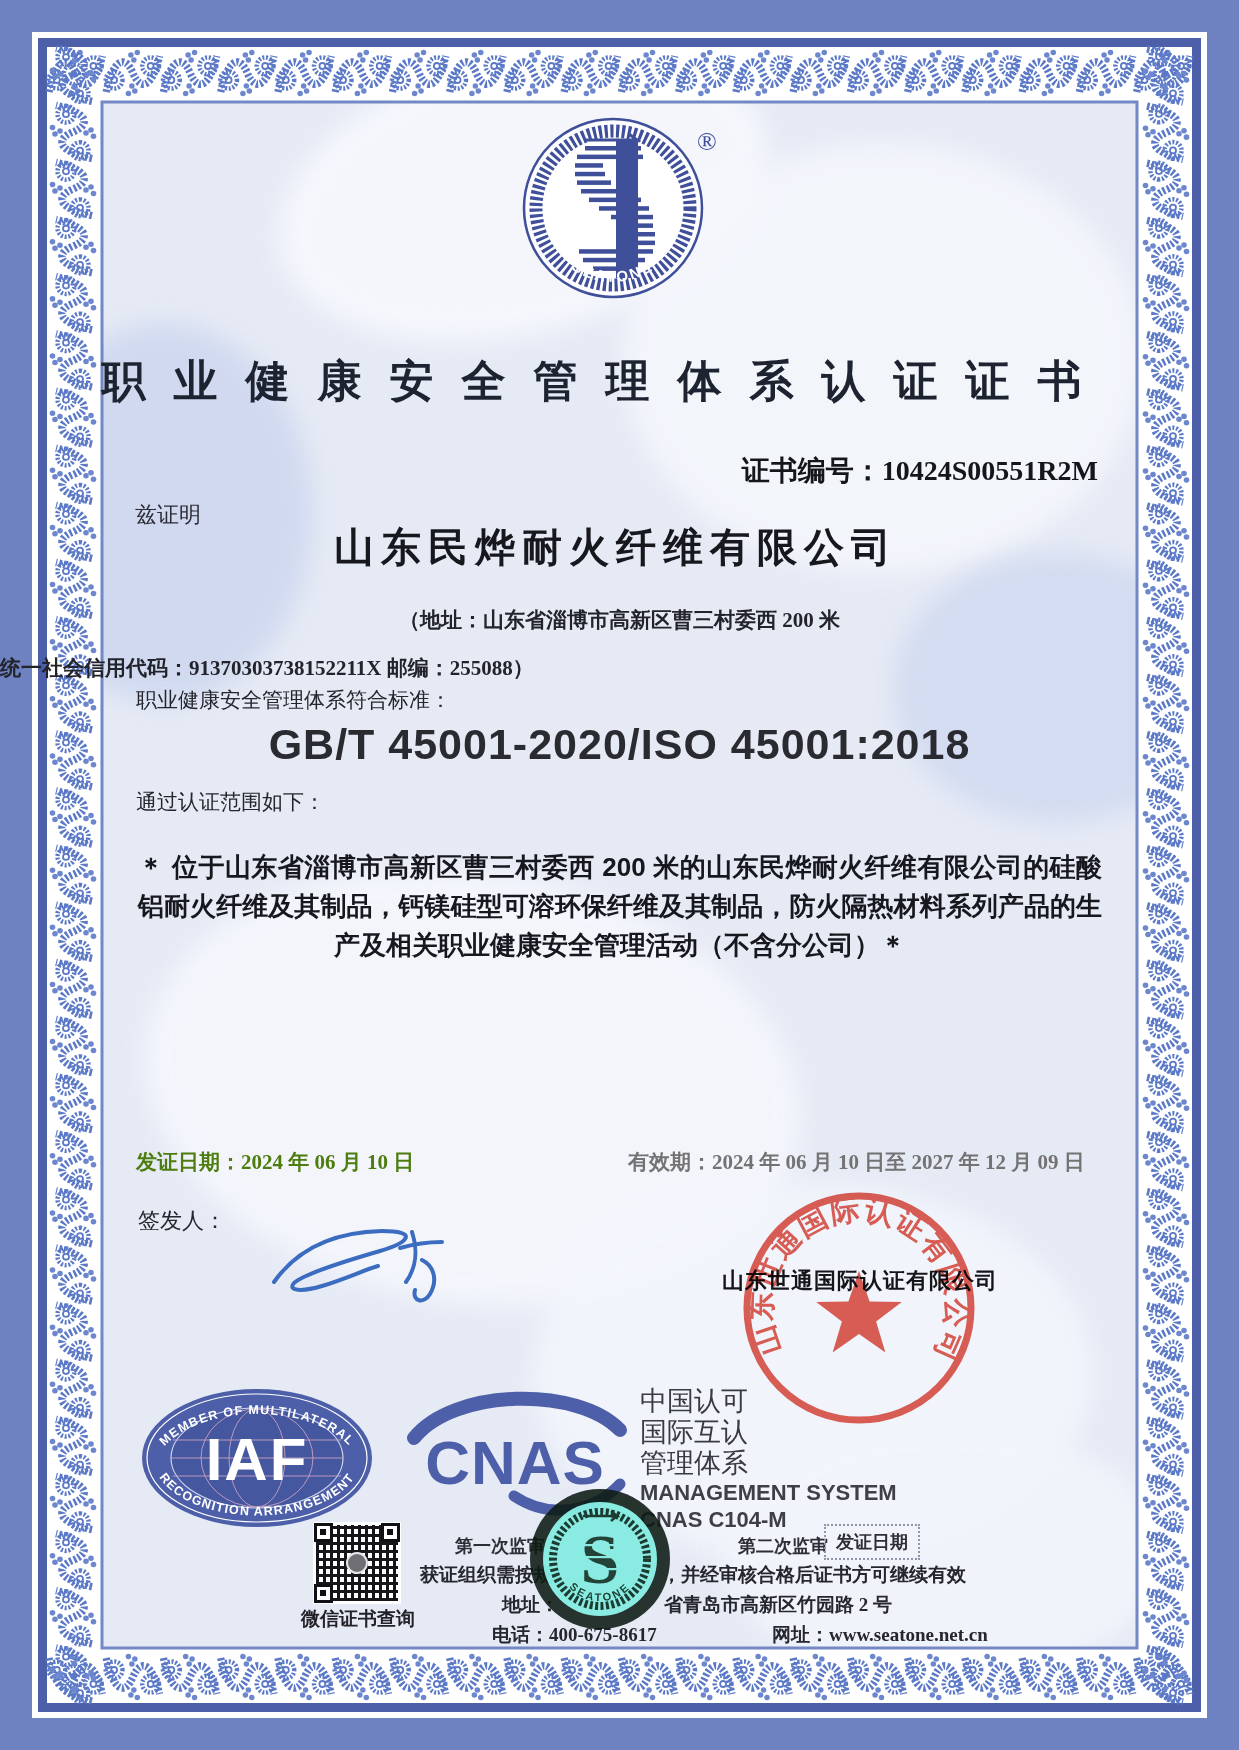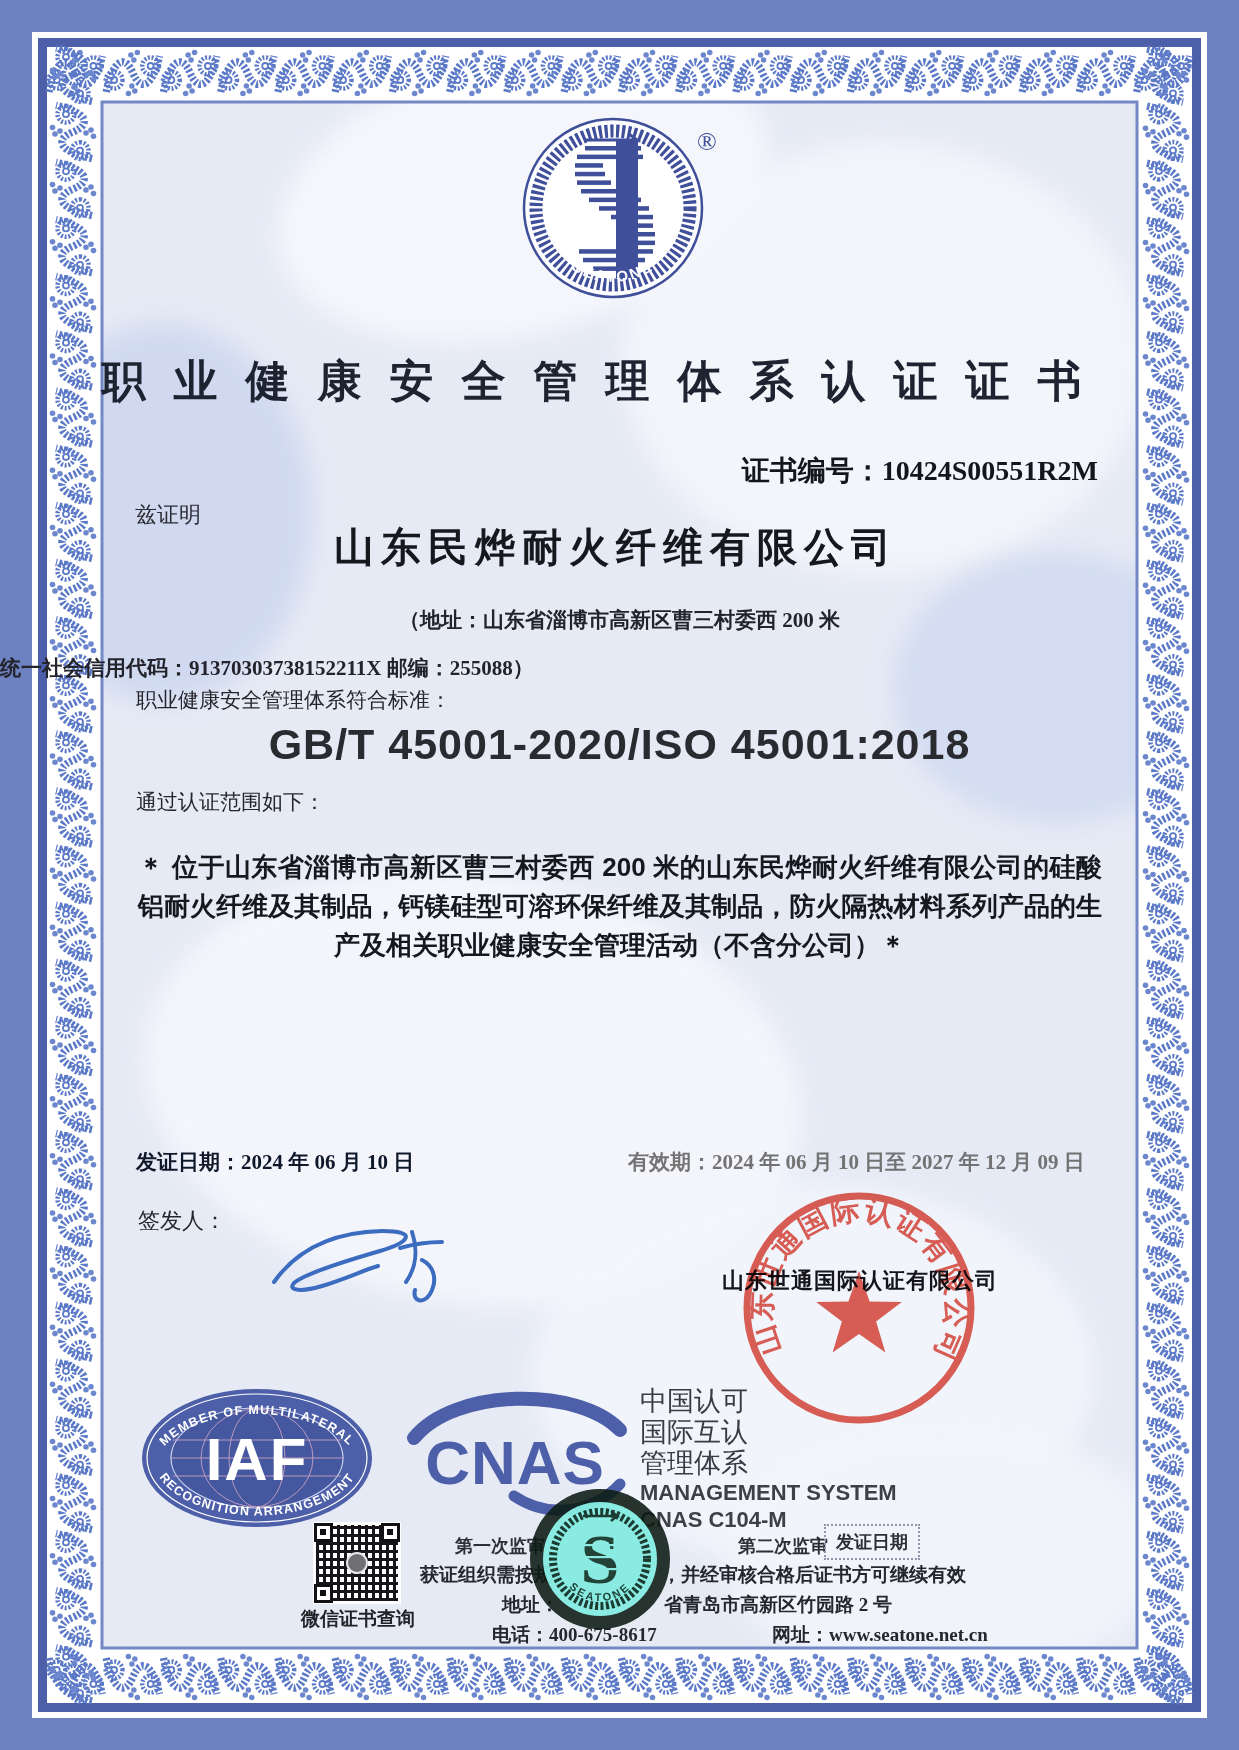--- a/index.html
+++ b/index.html
@@ -30,21 +30,21 @@
   .credit { left:0; right:0; top:638px; text-align:left; font-size:21px; font-weight:600; color:#23232b;margin-top:16px; }
   .stdlabel { left:136px; top:686px; font-size:21px; color:#25252d; }
   .standard { left:0; right:0; top:720px; text-align:center; font-size:43px; font-weight:700;
               color:#2a2a31; font-family:Liberation Sans, sans-serif; letter-spacing:1px; }
   .scopelabel { left:136px; top:788px; font-size:21px; color:#25252d; }
   .scope { left:138px; top:848px; width:964px; font-size:26px; font-weight:700; line-height:39px;
            color:#17171e; font-family:"Liberation Sans", sans-serif;
            text-align:justify; text-align-last:center; }
   .disclaimer { left:134px; top:1026px; width:970px; font-size:20px; line-height:36px; color:#26262e;
                 text-align:justify; text-align-last:left; }
-  .issue { left:136px; top:1148px; font-size:21px; font-weight:600; color:#0f172a; }
+  .issue { left:136px; top:1148px; font-size:21px; font-weight:600; color:#4d7c0f; }
   .valid { left:628px; top:1148px; font-size:21px; font-weight:600; color:#737373; }
   .signer { left:138px; top:1206px; font-size:22px; color:#26262e; }
   .signature { left:262px; top:1222px; }
   .issuer { left:722px; top:1266px; font-size:22px; font-weight:600; letter-spacing:1px; color:#141419; }
   .stamp { left:740px; top:1186px; opacity:.88; mix-blend-mode:multiply; }
   .iaf { left:138px; top:1386px; }
   .cnas { left:398px; top:1384px; }
   .accblock { left:640px; top:1386px; color:#3a3a44; }
   .accblock .cjk { font-size:27px; line-height:31px; font-weight:500;
                    font-family:"Liberation Sans", sans-serif; }

